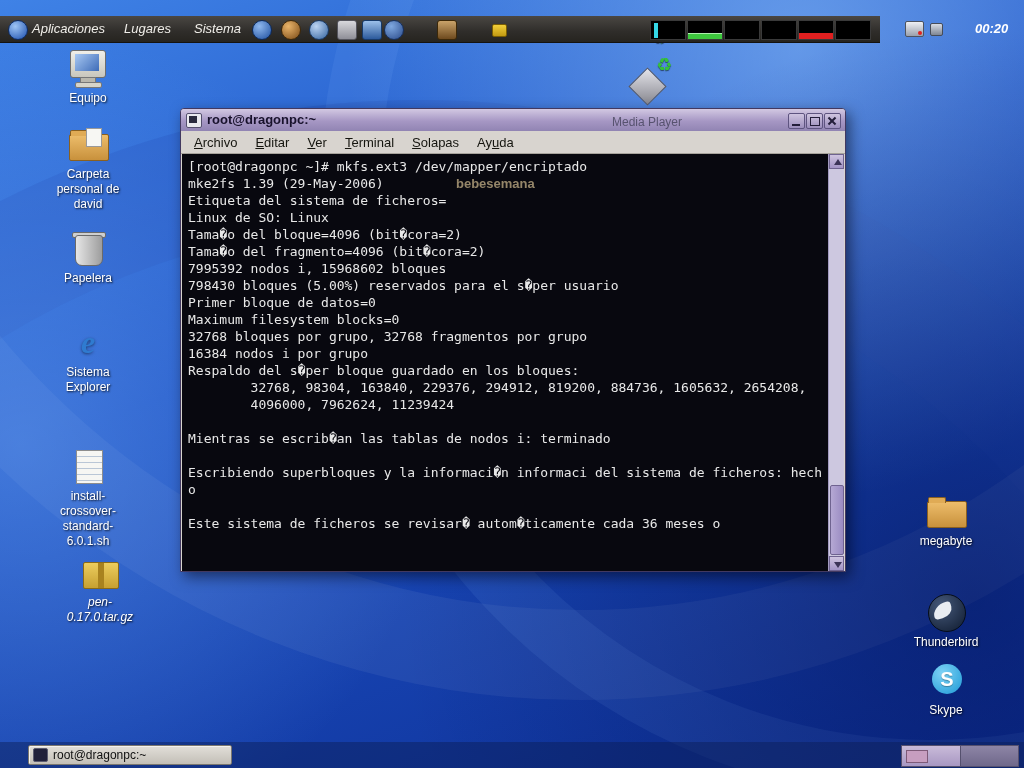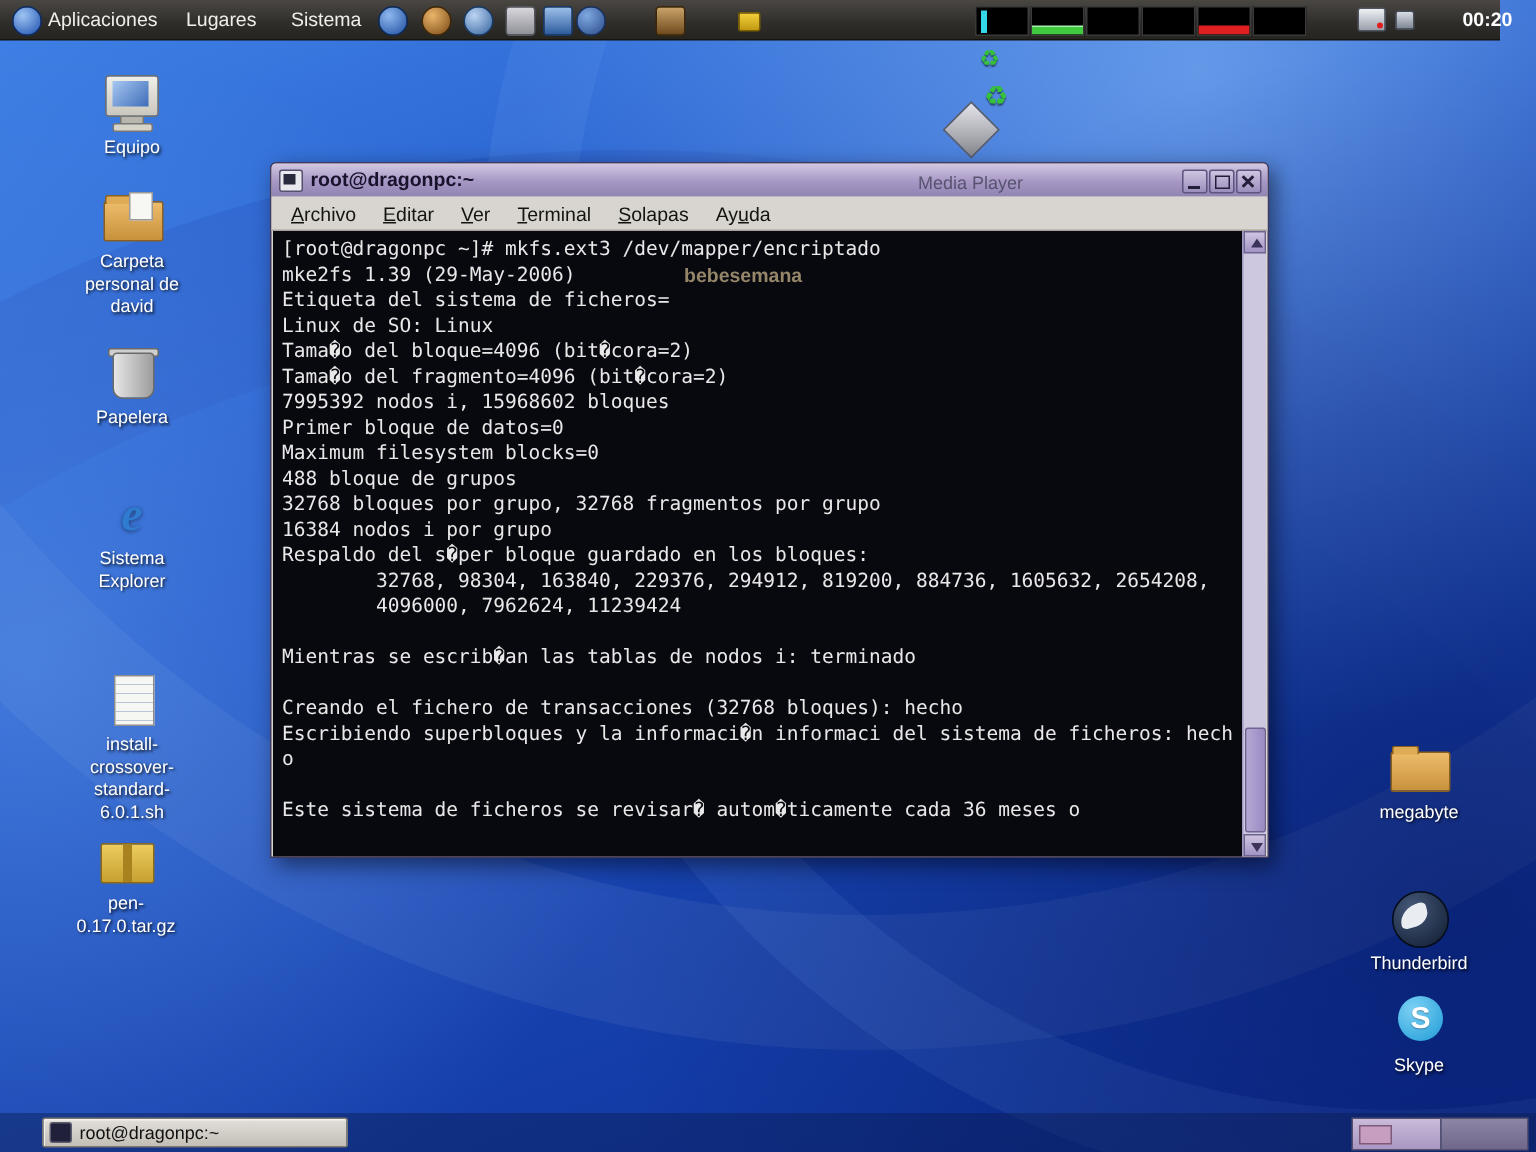--- a/index.html
+++ b/index.html
@@ -9,22 +9,22 @@
   
   .wp{position:absolute;inset:0;overflow:hidden;}
   .glow1{position:absolute;inset:0;background:radial-gradient(circle at 78% 6%,rgba(150,200,255,.55),transparent 42%);}
   .glow2{position:absolute;inset:0;background:radial-gradient(circle at 2% 58%,rgba(120,180,255,.40),transparent 38%);}
   .glow3{position:absolute;inset:0;background:radial-gradient(circle at 95% 78%,rgba(0,10,70,.45),transparent 50%);}
   .sw1{position:absolute;width:1500px;height:1500px;border-radius:50%;border:90px solid rgba(255,255,255,.06);left:-260px;top:-980px;}
   .sw2{position:absolute;width:1100px;height:1100px;border-radius:50%;border:60px solid rgba(140,190,255,.10);left:320px;top:-420px;}
   .sw3{position:absolute;width:1600px;height:1600px;border-radius:50%;border:120px solid rgba(30,70,180,.25);left:-500px;top:100px;}
 
   
-  .toppanel{position:absolute;left:0;top:0;width:1000px;height:26px;
-    background:linear-gradient(#4a4743,#2f2d2a 60%,#26241f);border-bottom:1px solid #141310;z-index:60;}
+  .toppanel{position:absolute;left:0;top:16px;width:880px;height:26px;
+    background:linear-gradient(#4a4743,#2f2d2a 60%,#26241f);border-bottom:1px solid #141310;z-index:60;font-style:italic;}
   .pmenu{position:absolute;top:0;height:26px;line-height:26px;color:#f0eee9;font-size:13px;padding:0 6px;cursor:default;}
   .picon{position:absolute;top:4px;width:18px;height:18px;border-radius:50%;}
   .traybox{position:absolute;top:4px;width:34px;height:18px;background:#000;border:1px solid #3a3a3a;overflow:hidden;}
   .clock{position:absolute;top:0;height:26px;line-height:26px;color:#fff;font-size:13px;font-weight:bold;}
 
   
   .dicon{position:absolute;width:90px;text-align:center;z-index:5;cursor:default;}
   .dlabel{color:#fff;font-size:12px;line-height:15px;text-shadow:1px 1px 2px rgba(0,0,0,.85);}
   .ic{width:44px;height:38px;margin:0 auto 3px auto;position:relative;}
   .mon{position:absolute;left:4px;top:0;width:34px;height:26px;background:linear-gradient(#f0efe9,#c9c7bd);border:1px solid #6e6e6e;border-radius:3px;}
@@ -167,21 +167,21 @@
   <div class="ic"><span class="ieglyph">e</span></div>
   <div class="dlabel">Sistema Explorer</div>
 </div>
 <div class="dicon" style="left:43px;top:448px;">
   <div class="ic">
       <div class="paper"></div>
     </div>
   <div class="dlabel">install-crossover-</div>
   <div class="dlabel">standard-6.0.1.sh</div>
 </div>
-<div class="dicon" style="left:39px;top:554px;">
+<div class="dicon" style="left:55px;top:554px;font-style:italic;">
   <div class="ic">
       <div class="pkg">
         <div class="pkgband"></div>
       </div>
     </div>
   <div class="dlabel">pen-0.17.0.tar.gz</div>
 </div>
 
 <div class="dicon" style="left:901px;top:493px;text-align:center;">
   <div class="ic">
@@ -235,32 +235,31 @@
       <span class="tmenu"><span>A</span><span>y</span><span class="u">u</span><span>d</span><span>a</span></span>
     </div>
   <div class="tcontent">
       <div class="tline">[root@dragonpc ~]# mkfs.ext3 /dev/mapper/encriptado</div>
       <div class="tline">mke2fs 1.39 (29-May-2006)</div>
       <div class="tline">Etiqueta del sistema de ficheros=</div>
       <div class="tline">Linux de SO: Linux</div>
       <div class="tline">Tama�o del bloque=4096 (bit�cora=2)</div>
       <div class="tline">Tama�o del fragmento=4096 (bit�cora=2)</div>
       <div class="tline">7995392 nodos i, 15968602 bloques</div>
+      <div class="tline">798430 bloques (5.00%) reservados para el s�per usuario</div>
       <div class="tline">Primer bloque de datos=0</div>
       <div class="tline">Maximum filesystem blocks=0</div>
-      <div class="tline">488 bloque de grupos</div>
       <div class="tline">32768 bloques por grupo, 32768 fragmentos por grupo</div>
       <div class="tline">16384 nodos i por grupo</div>
       <div class="tline">Respaldo del s�per bloque guardado en los bloques:</div>
       <div class="tline">        32768, 98304, 163840, 229376, 294912, 819200, 884736, 1605632, 2654208,</div>
       <div class="tline">        4096000, 7962624, 11239424</div>
       <div class="tline"></div>
       <div class="tline">Mientras se escrib�an las tablas de nodos i: terminado</div>
       <div class="tline"></div>
-      <div class="tline">Creando el fichero de transacciones (32768 bloques): hecho</div>
       <div class="tline">Escribiendo superbloques y la informaci�n informaci del sistema de ficheros: hech</div>
       <div class="tline">o</div>
       <div class="tline"></div>
       <div class="tline">Este sistema de ficheros se revisar� autom�ticamente cada 36 meses o</div>
     </div>
   <div class="scrollbar">
     <div class="sbtn" style="top:0;">
         <div class="arrow up"></div>
       </div>
     <div class="thumb"></div>

